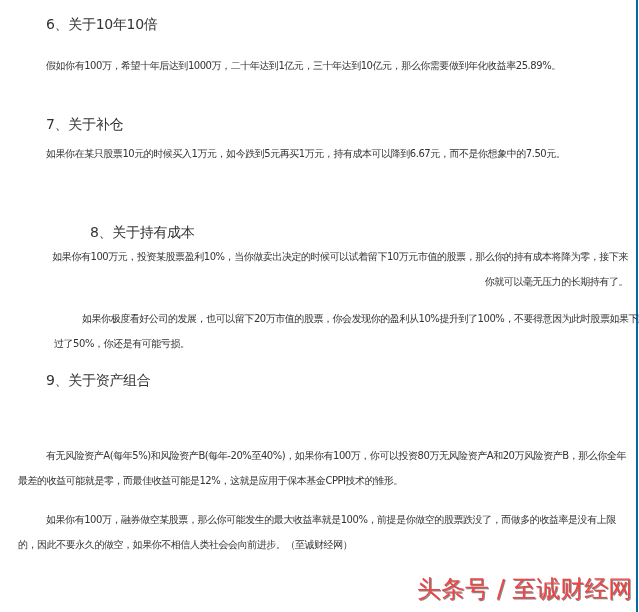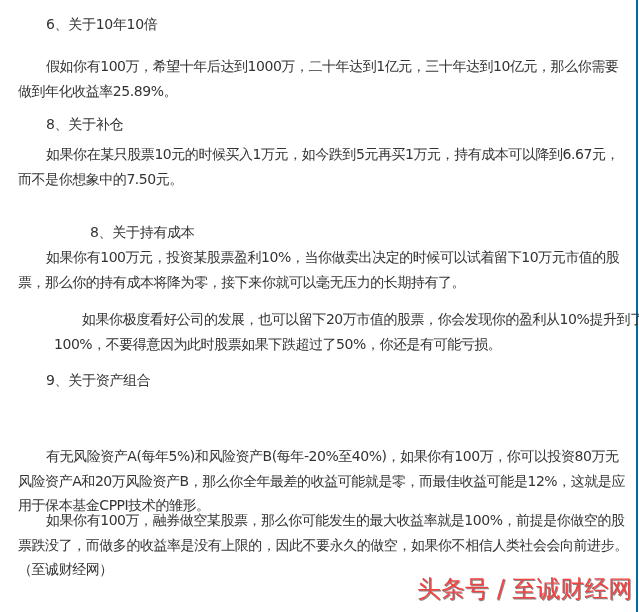--- a/index.html
+++ b/index.html
@@ -1,36 +1,36 @@
 <!DOCTYPE html>
 <html><head>
   <meta charset="utf-8">
   <style>
     html, body { margin:0; padding:0; background:#ffffff; }
     body { width:639px; height:612px; position:relative; overflow:hidden;
       font-family:"DejaVu Sans", "Liberation Sans", sans-serif; color:#333333; }
     .page { position:absolute; left:0; top:0; width:636px; height:612px; background:#fff; border-right:2px solid #0369a1; }
     .heading { position:absolute; left:46px; font-size:14px; line-height:20px; color:#333; white-space:nowrap; letter-spacing:-0.3px; }
-    .para { position:absolute; left:18px; width:610px; font-size:14px; line-height:24.5px; color:#333; text-indent:28px; letter-spacing:-0.45px; }
+    .para { position:absolute; left:18px; width:610px; font-size:10px; line-height:24.5px; color:#333; text-indent:28px; letter-spacing:-0.45px; }
     .watermark { position:absolute; left:417px; top:574px; font-size:24px; line-height:30px; color:#ef4444;
       text-shadow: 1px 1px 0 #8a8a8a, -1px -1px 0 #ffffff; letter-spacing:0px; white-space:nowrap; }
   </style>
 </head>
 <body>
 
 <div class="page">
 
   <div class="heading" style="top:14px;">6、关于10年10倍</div>
   <div class="para" style="top:54px;">假如你有100万，希望十年后达到1000万，二十年达到1亿元，三十年达到10亿元，那么你需要做到年化收益率25.89%。</div>
 
-  <div class="heading" style="top:114px;">8、关于补仓</div>
+  <div class="heading" style="top:114px;">7、关于补仓</div>
   <div class="para" style="top:142px;">如果你在某只股票10元的时候买入1万元，如今跌到5元再买1万元，持有成本可以降到6.67元，而不是你想象中的7.50元。</div>
 
   <div class="heading" style="top:222px;margin-left:44px;">8、关于持有成本</div>
-  <div class="para" style="top:245px;">如果你有100万元，投资某股票盈利10%，当你做卖出决定的时候可以试着留下10万元市值的股票，那么你的持有成本将降为零，接下来你就可以毫无压力的长期持有了。</div>
+  <div class="para" style="top:245px;text-align:right;">如果你有100万元，投资某股票盈利10%，当你做卖出决定的时候可以试着留下10万元市值的股票，那么你的持有成本将降为零，接下来你就可以毫无压力的长期持有了。</div>
   <div class="para" style="top:307px;margin-left:36px;">如果你极度看好公司的发展，也可以留下20万市值的股票，你会发现你的盈利从10%提升到了100%，不要得意因为此时股票如果下跌超过了50%，你还是有可能亏损。</div>
 
   <div class="heading" style="top:370px;">9、关于资产组合</div>
   <div class="para" style="top:406px;margin-top:38px;">有无风险资产A(每年5%)和风险资产B(每年-20%至40%)，如果你有100万，你可以投资80万无风险资产A和20万风险资产B，那么你全年最差的收益可能就是零，而最佳收益可能是12%，这就是应用于保本基金CPPI技术的雏形。</div>
 
   <div class="para" style="top:508px;">如果你有100万，融券做空某股票，那么你可能发生的最大收益率就是100%，前提是你做空的股票跌没了，而做多的收益率是没有上限的，因此不要永久的做空，如果你不相信人类社会会向前进步。（至诚财经网）</div>
 
   <div class="watermark">头条号 / 至诚财经网</div>
 </div>
 

